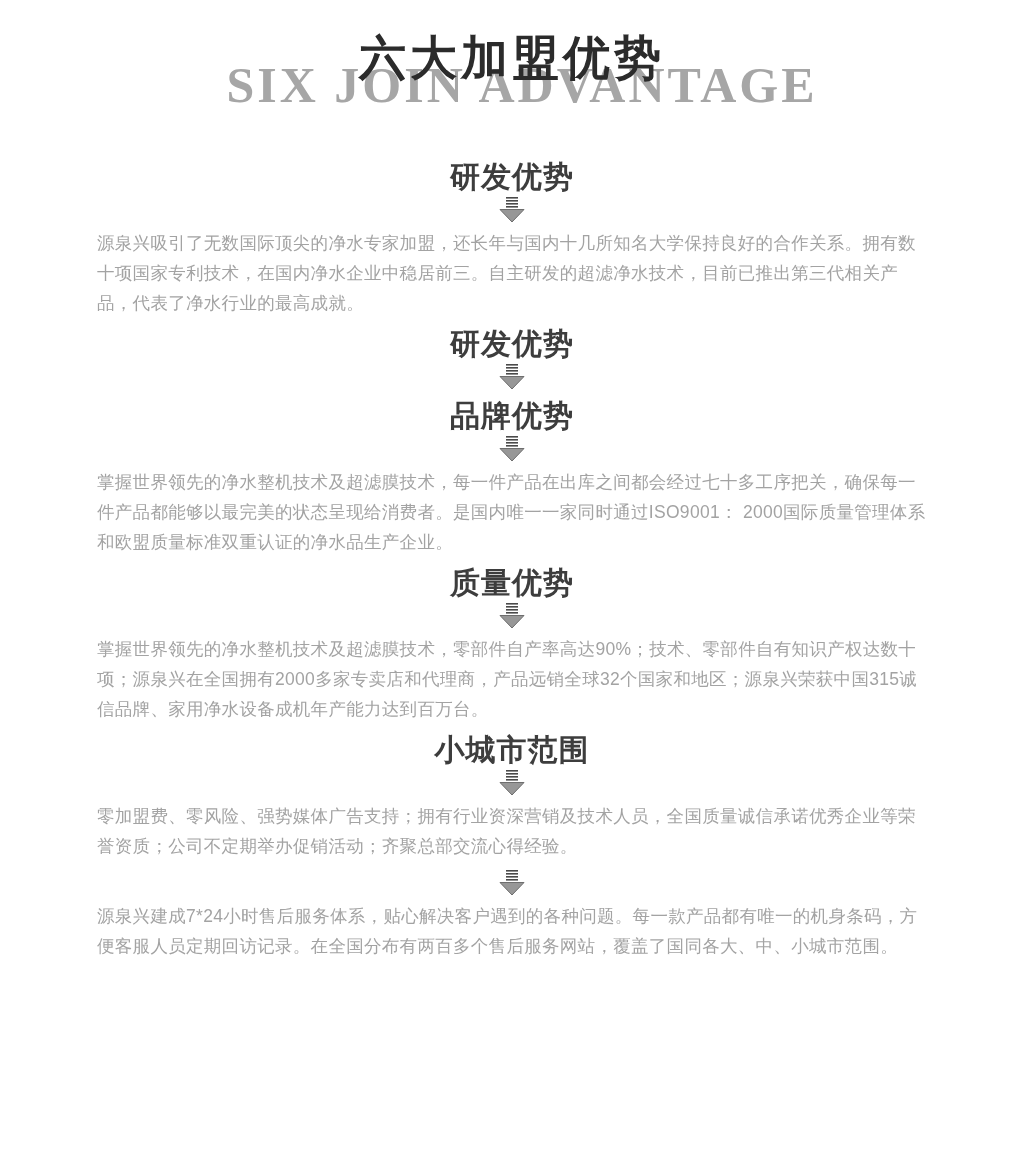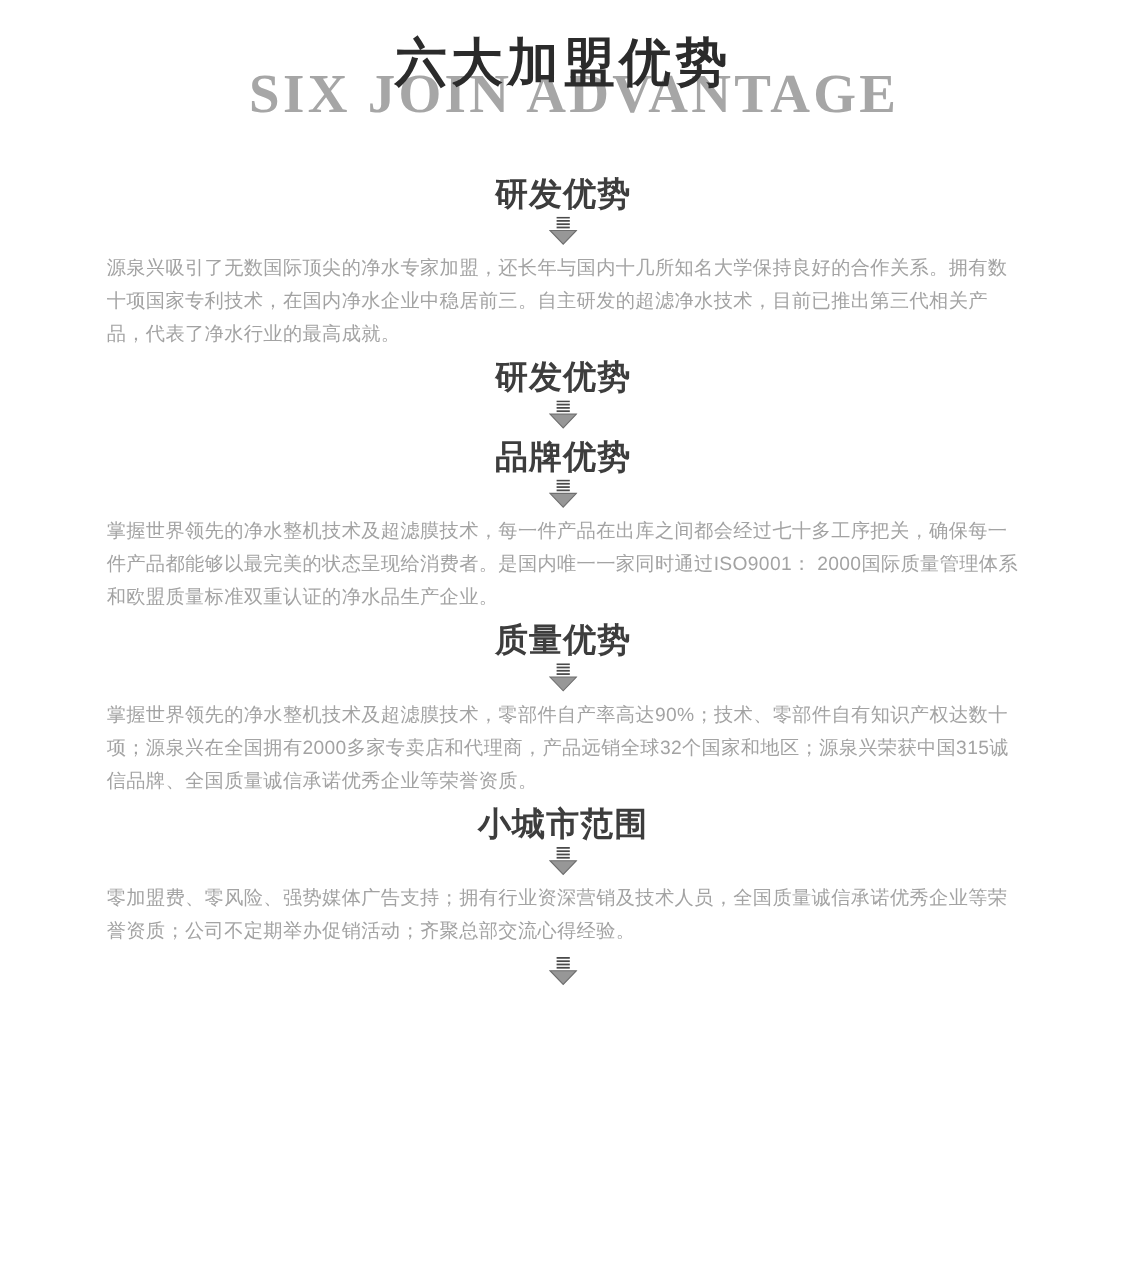--- a/index.html
+++ b/index.html
@@ -135,21 +135,21 @@
       <div class="adv-title">质量优势</div>
       <div class="arrow-wrap">
         <svg width="26" height="26" viewBox="0 0 26 26" aria-hidden="true">
           <rect x="7" y="0" width="12" height="1.6" fill="#4a4a4a"></rect>
           <rect x="7" y="3" width="12" height="1.6" fill="#4a4a4a"></rect>
           <rect x="7" y="6" width="12" height="1.6" fill="#4a4a4a"></rect>
           <rect x="7" y="9" width="12" height="1.6" fill="#4a4a4a"></rect>
           <polygon points="1,12.5 25,12.5 13,25" fill="#979797" stroke="#6e6e6e" stroke-width="1"></polygon>
         </svg>
       </div>
-      <p class="adv-body">掌握世界领先的净水整机技术及超滤膜技术，零部件自产率高达90%；技术、零部件自有知识产权达数十项；源泉兴在全国拥有2000多家专卖店和代理商，产品远销全球32个国家和地区；源泉兴荣获中国315诚信品牌、全国质量诚信承诺优秀企业等荣誉资质。</p>
+      <p class="adv-body">掌握世界领先的净水整机技术及超滤膜技术，零部件自产率高达90%；技术、零部件自有知识产权达数十项；源泉兴在全国拥有2000多家专卖店和代理商，产品远销全球32个国家和地区；源泉兴荣获中国315诚信品牌、家用净水设备成机年产能力达到百万台。</p>
     </div>
 
     <div class="adv-section">
       <div class="adv-title">小城市范围</div>
       <div class="arrow-wrap">
         <svg width="26" height="26" viewBox="0 0 26 26" aria-hidden="true">
           <rect x="7" y="0" width="12" height="1.6" fill="#4a4a4a"></rect>
           <rect x="7" y="3" width="12" height="1.6" fill="#4a4a4a"></rect>
           <rect x="7" y="6" width="12" height="1.6" fill="#4a4a4a"></rect>
           <rect x="7" y="9" width="12" height="1.6" fill="#4a4a4a"></rect>
@@ -162,16 +162,17 @@
     <div class="adv-section">
       <div class="arrow-wrap">
         <svg width="26" height="26" viewBox="0 0 26 26" aria-hidden="true">
           <rect x="7" y="0" width="12" height="1.6" fill="#4a4a4a"></rect>
           <rect x="7" y="3" width="12" height="1.6" fill="#4a4a4a"></rect>
           <rect x="7" y="6" width="12" height="1.6" fill="#4a4a4a"></rect>
           <rect x="7" y="9" width="12" height="1.6" fill="#4a4a4a"></rect>
           <polygon points="1,12.5 25,12.5 13,25" fill="#979797" stroke="#6e6e6e" stroke-width="1"></polygon>
         </svg>
       </div>
+      <p class="adv-body">源泉兴建成7*24小时售后服务体系，贴心解决客户遇到的各种问题。每一款产品都有唯一的机身条码，方便客服人员定期回访记录。在全国分布有两百多个售后服务网站，覆盖了国同各大、中、小城市范围。</p>
     </div>
 
   </div>
 </div>
 
 </body></html>

